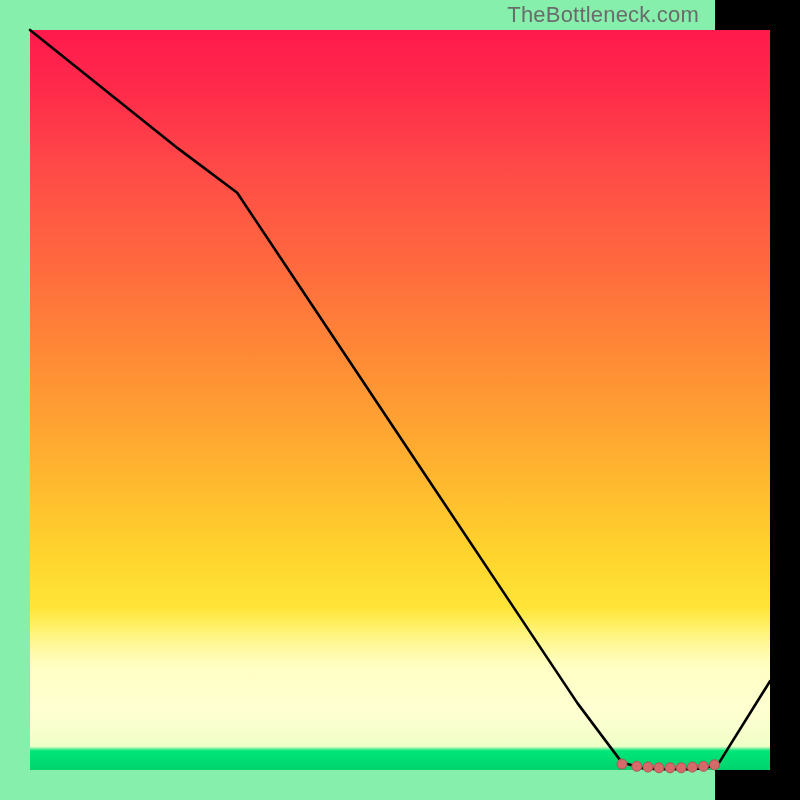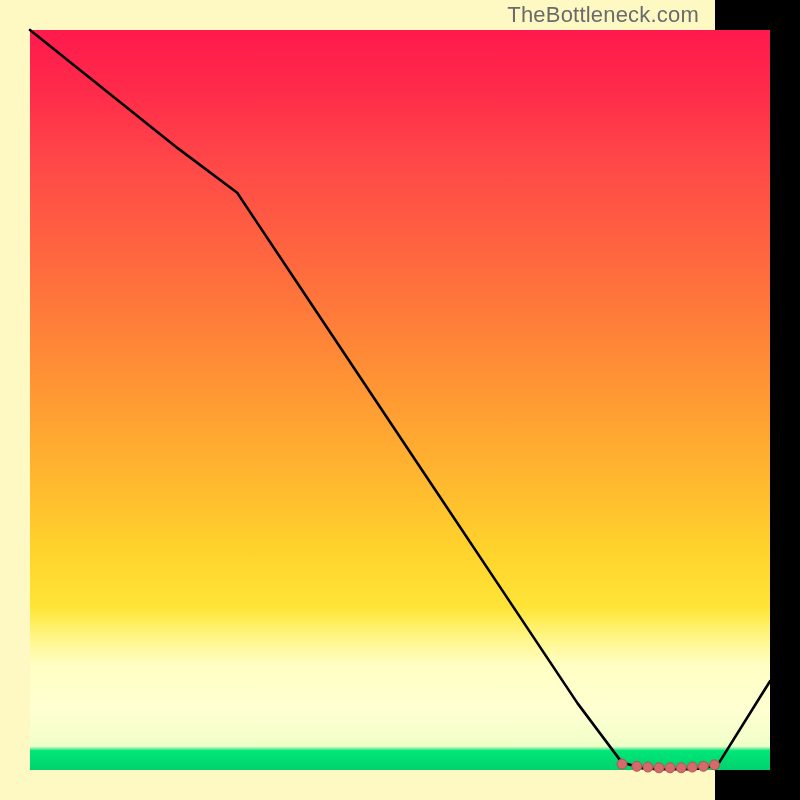--- a/index.html
+++ b/index.html
@@ -8,21 +8,21 @@
     width: 800px;
     height: 800px;
     background: #000;
     font-family: Arial, Helvetica, sans-serif;
     overflow: hidden;
   }
   .frame {
     position: relative;
     width: 715px;
     height: 800px;
-    background: #fef9c3;
+    background: #86efac;
   }
   .attribution {
     position: absolute;
     top: 2px;
     right: 16px;
     color: #6b6b6b;
     font-size: 22px;
     font-weight: 400;
     letter-spacing: 0.2px;
   }

